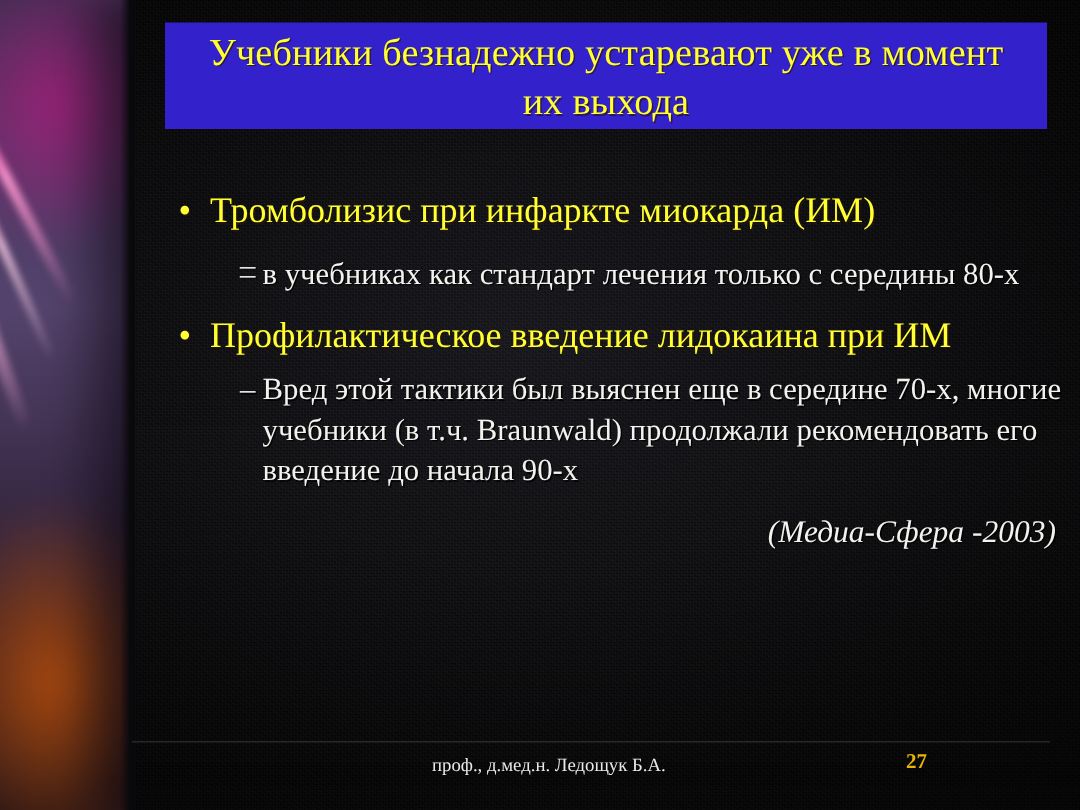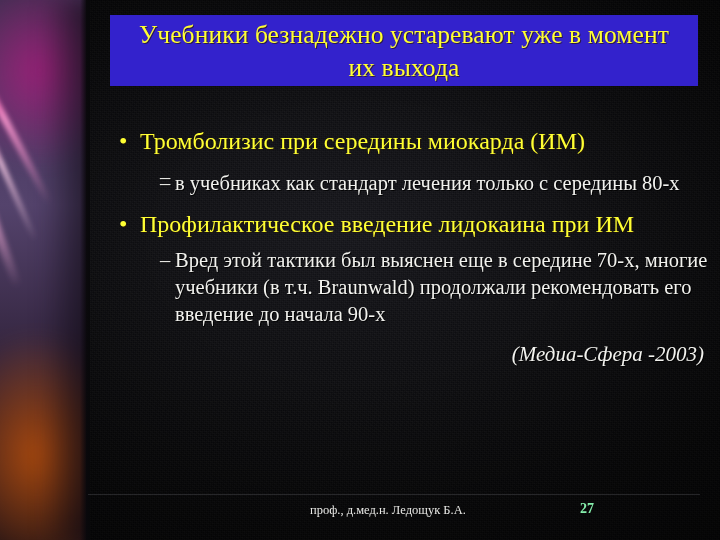--- a/index.html
+++ b/index.html
@@ -159,32 +159,32 @@
   }
   #footer {
     position: absolute;
     left: 88px;
     top: 498px;
     width: 612px;
     height: 40px;
   }
   #footer-author {
     position: absolute;
-    left: 222px;
+    left: 200px;
     top: 4px;
     color: #e9e9e6;
     font-size: 12.5px;
     line-height: 16px;
     white-space: nowrap;
   }
   #footer-page {
     position: absolute;
-    left: 492px;
+    left: 516px;
     top: 2px;
-    color: #86efac;
+    color: #eab308;
     font-size: 14px;
     line-height: 18px;
     font-weight: bold;
   }
 </style>
 </head>
 <body>
 
 <div id="slide">
 
@@ -205,21 +205,21 @@
   <div id="sidebar-edge"></div>
 
   <div id="title-banner">
     <div id="title-text">Учебники безнадежно устаревают уже в момент их выхода</div>
   </div>
 
   <div id="body-area">
 
     <div class="lvl1">
       <span class="bullet">•</span>
-      <span>Тромболизис  при середины миокарда (ИМ)</span>
+      <span>Тромболизис  при инфаркте миокарда (ИМ)</span>
     </div>
 
     <div class="spacer-sm"></div>
 
     <div class="lvl2">
       <span class="dash">–</span>
     </div>
 
     <div class="spacer-sm"></div>
 

